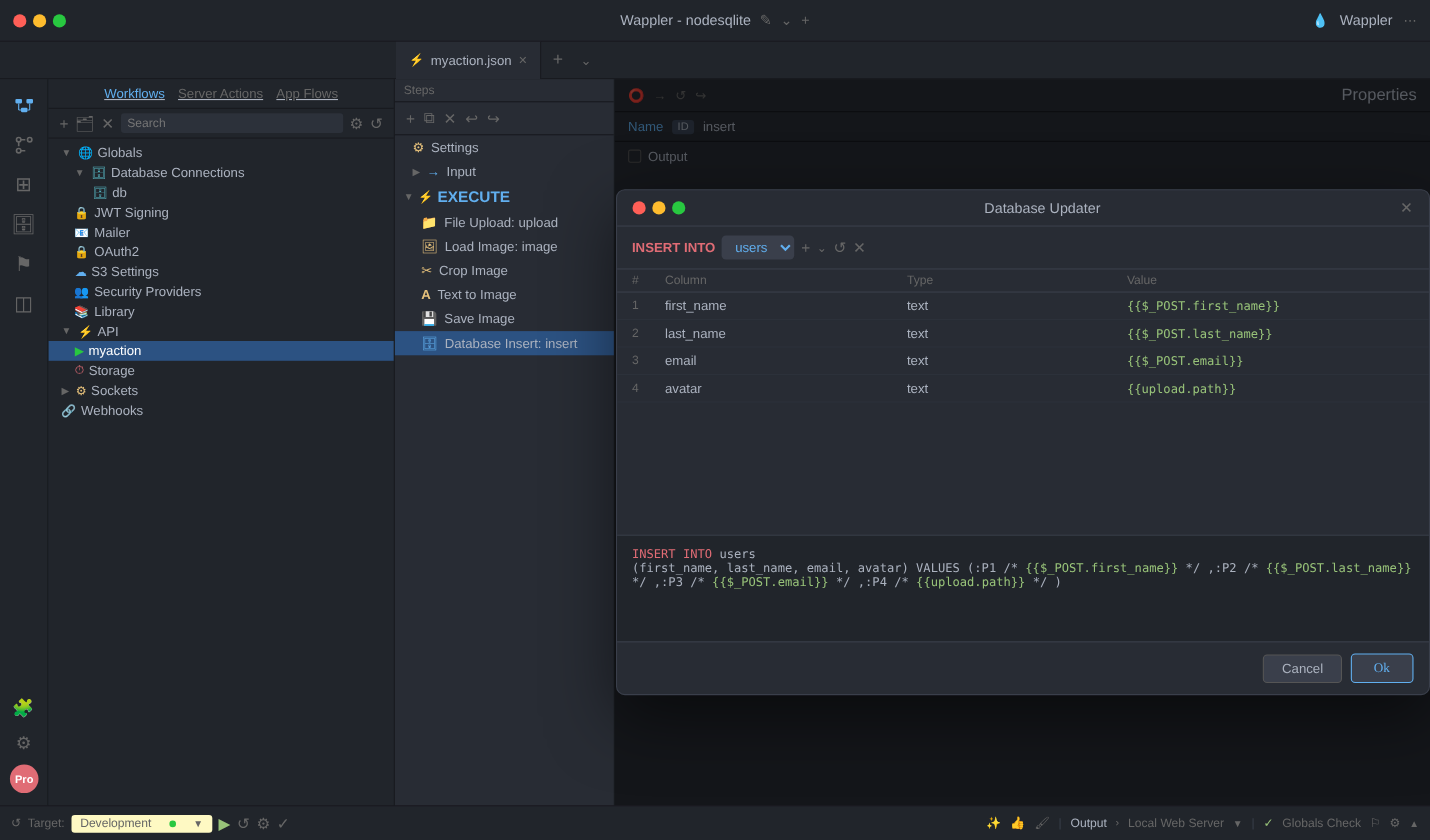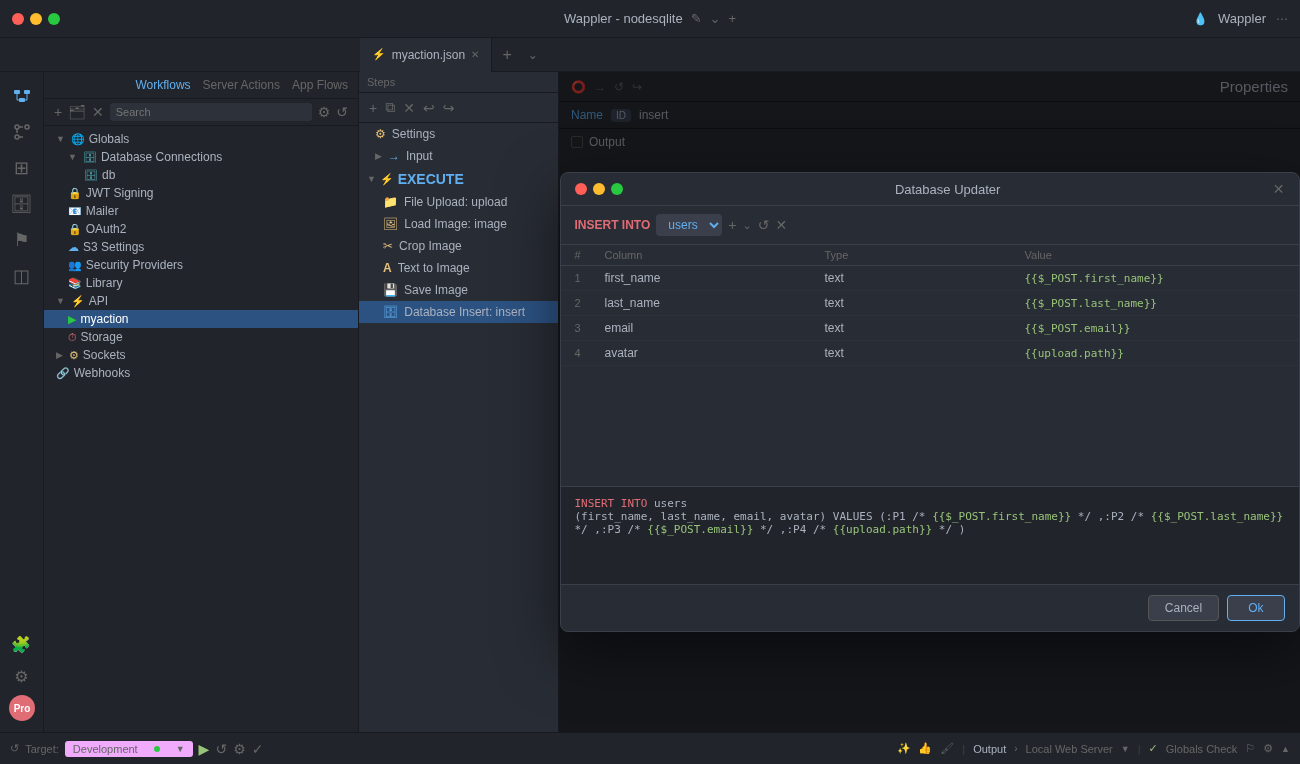--- a/index.html
+++ b/index.html
@@ -80,23 +80,24 @@
 
     
     .sidebar {
       width: 315px;
       background: #21252b;
       border-right: 1px solid #181a1f;
       display: flex;
       flex-direction: column;
     }
     .sidebar-header {
-      display: flex; align-items: center; justify-content: flex-end;
+      display: flex; align-items: center; justify-content: center;
       padding: 6px 10px;
       border-bottom: 1px solid #181a1f;
+      text-decoration: underline;
     }
     .sidebar-tabs { display: flex; gap: 12px; }
     .sidebar-tab { color: #61afef; font-size: 12px; cursor: pointer; font-weight: 500; }
     .sidebar-tab.inactive { color: #666; }
     .sidebar-search {
       display: flex; align-items: center; gap: 6px;
       padding: 4px 10px; border-bottom: 1px solid #181a1f;
     }
     .sidebar-search input {
       background: #2c313a; border: none; color: #abb2bf; font-size: 11px;
@@ -248,36 +249,36 @@
       display: flex; align-items: center; justify-content: flex-end;
       gap: 8px; padding: 10px 14px;
       border-top: 1px solid #3a3f4b;
     }
     .btn-cancel {
       background: #3a3f4b; color: #abb2bf; border: 1px solid #555;
       padding: 5px 16px; border-radius: 4px; cursor: pointer; font-size: 12px;
     }
     .btn-ok {
       background: #3a3f4b; color: #61afef; border: 1px solid #61afef;
-      padding: 5px 20px; border-radius: 4px; cursor: pointer; font-size: 12px;
+      padding: 5px 20px; border-radius: 4px; cursor: pointer; font-size: 12px; font-family: Liberation Serif, serif;
     }
 
     
     .status-bar {
       height: 32px;
       background: #21252b;
       border-top: 1px solid #181a1f;
       display: flex; align-items: center;
       padding: 0 10px; gap: 8px;
       font-size: 11px; color: #666;
     }
     .status-left { display: flex; align-items: center; gap: 6px; }
     .status-right { display: flex; align-items: center; gap: 8px; margin-left: auto; }
     .status-badge { 
-      background: #f0abfc; padding: 2px 8px; border-radius: 3px;
+      background: #fef9c3; padding: 2px 8px; border-radius: 3px;
       display: flex; align-items: center; gap: 16px;
     }
     .status-dot { width: 6px; height: 6px; border-radius: 50%; background: #28c840; }
     .output-active { color: #abb2bf; font-weight: 500; }
     .separator { color: #3a3f4b; }
 
     
     .dot-blue { color: #61afef; }
     .dot-orange { color: #e5c07b; }
     .dot-green { color: #98c379; }

